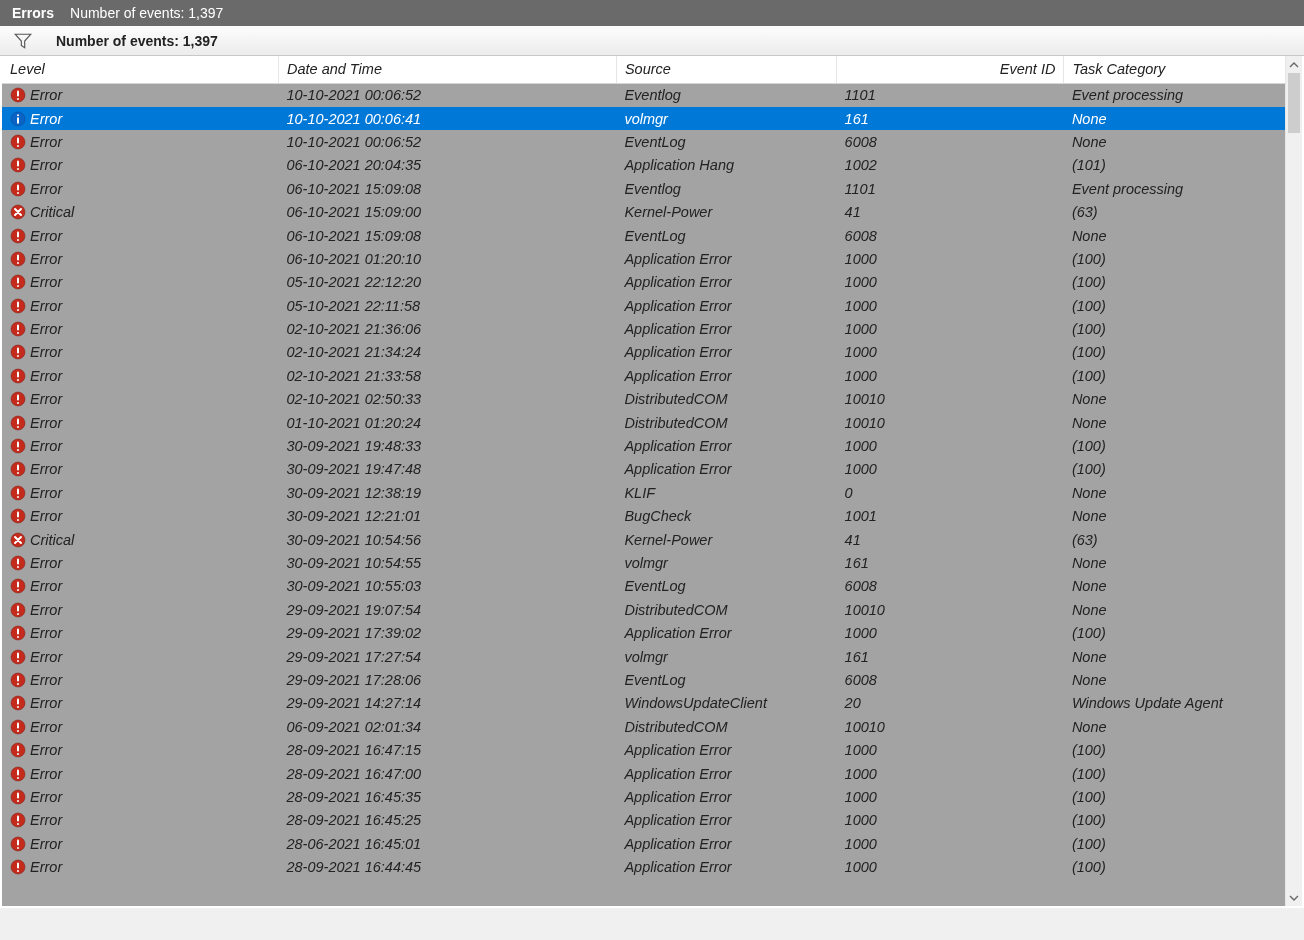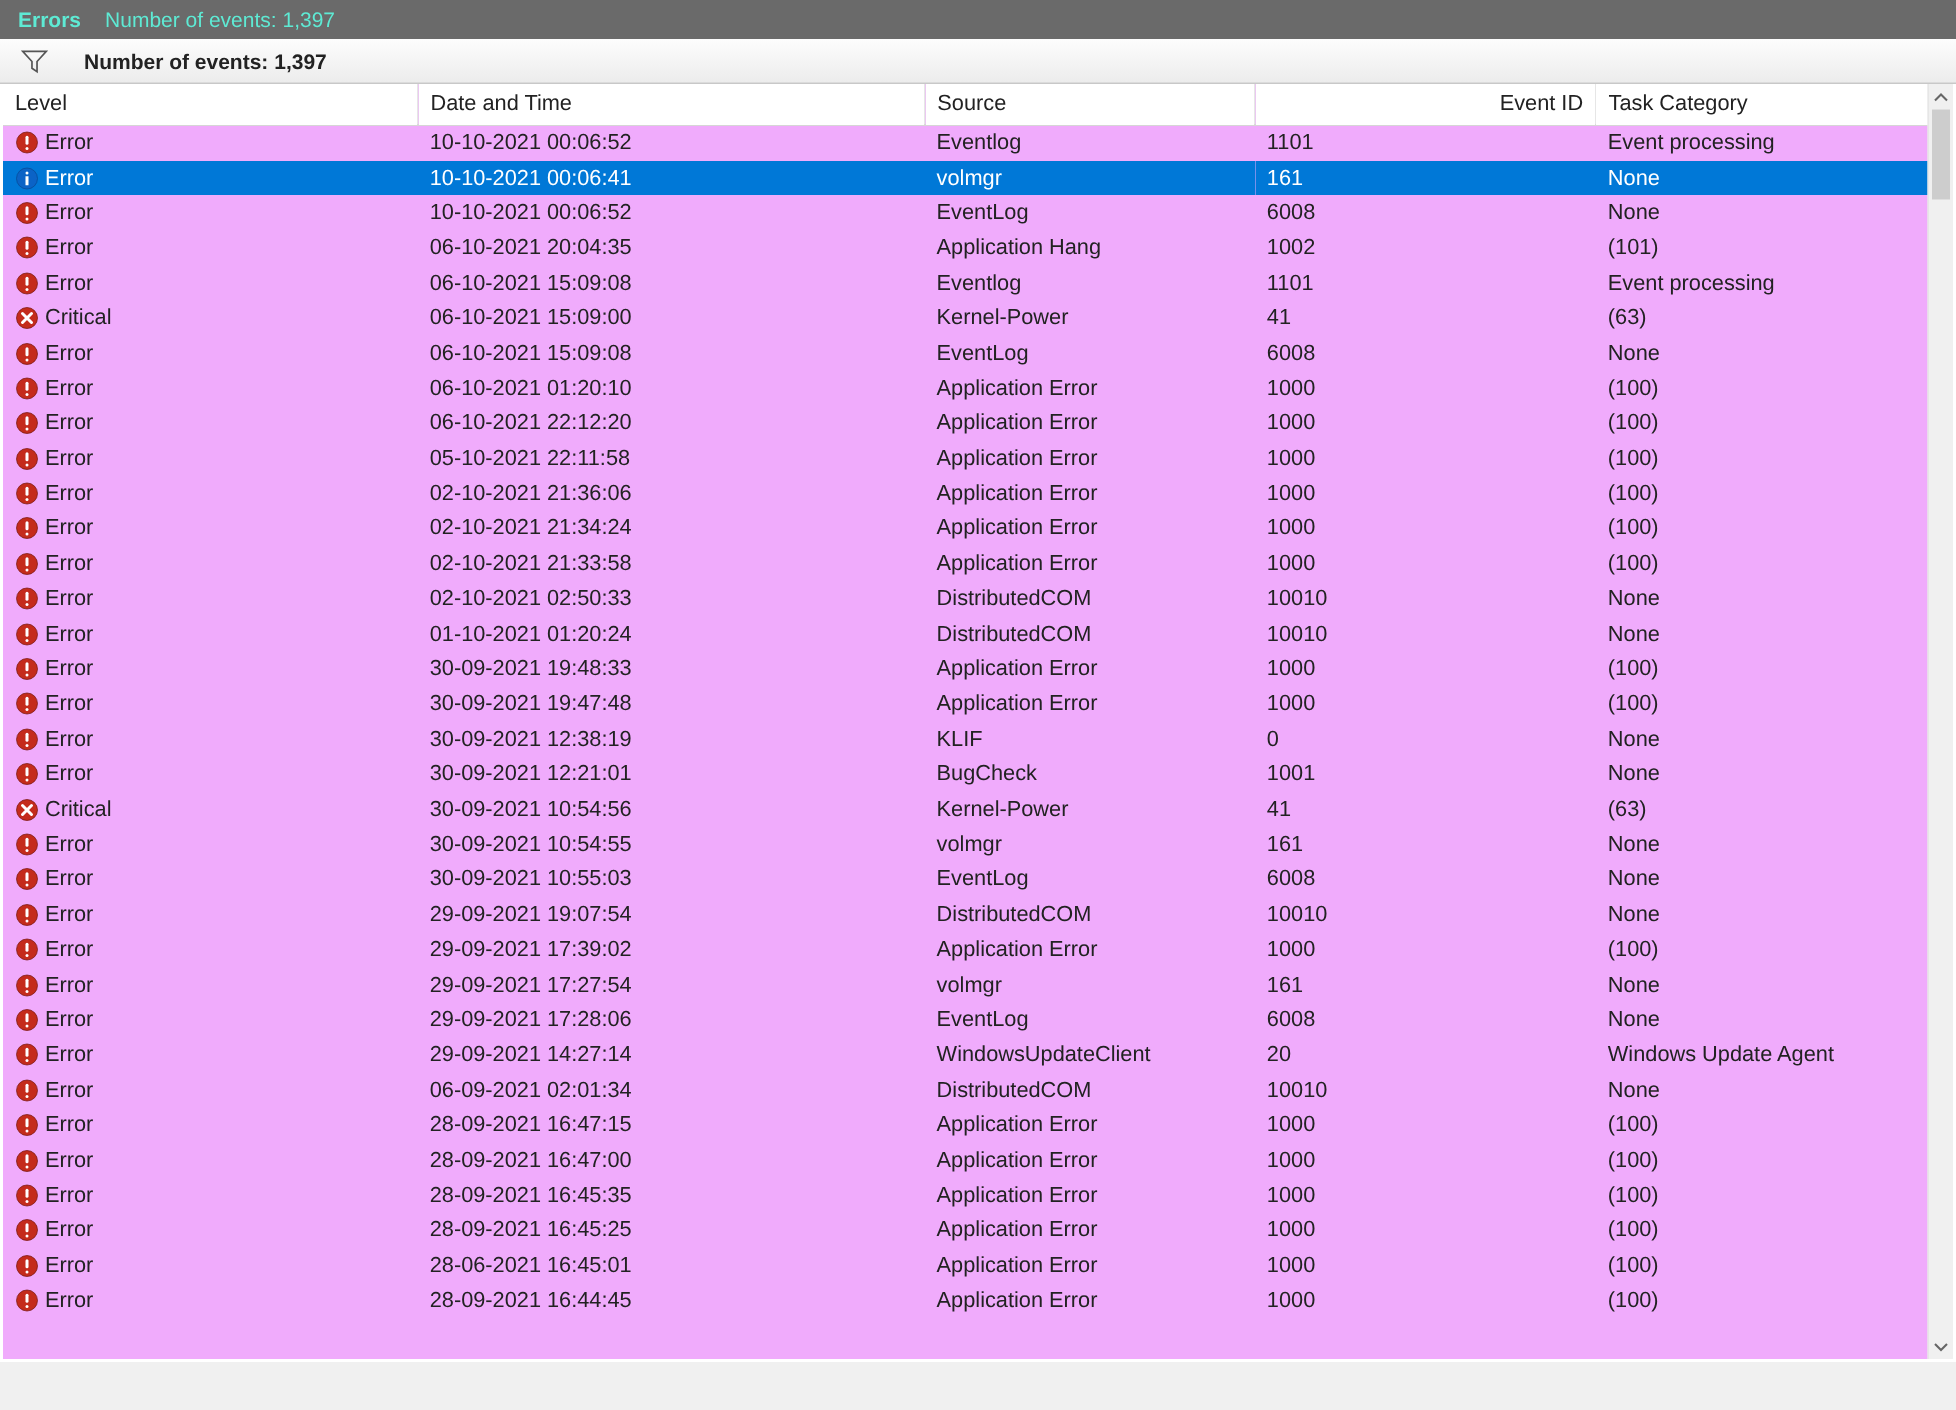--- a/index.html
+++ b/index.html
@@ -1,24 +1,24 @@
 <!DOCTYPE html>
 <html><head>
 <meta charset="utf-8">
 <style>
   * { box-sizing: border-box; }
   html,body { margin:0; padding:0; width:1304px; height:940px; font-family:"Segoe UI",Arial,sans-serif; background:#f0f0f0; overflow:hidden; }
   .window { width:1304px; height:940px; display:flex; flex-direction:column; }
-  .titlebar { height:26px; background:#6a6a6a; color:#5eead4; display:flex; align-items:center; padding:0 12px; font-size:14px; }
+  .titlebar { height:26px; background:#6a6a6a; color:#ffffff; display:flex; align-items:center; padding:0 12px; font-size:14px; }
   .titlebar .title { font-weight:bold; }
   .titlebar .count { margin-left:16px; font-weight:normal; }
   .filterbar { height:30px; background:linear-gradient(#fdfdfd,#ececec); border-bottom:1px solid #c8c8c8; display:flex; align-items:center; padding:0 14px; font-size:14px; color:#222; }
   .filterbar .filter-icon { width:18px; height:18px; margin-right:24px; }
   .filterbar .filter-text { font-weight:bold; }
-  .grid-wrap { flex:1; background:#f0abfc; border:2px solid #fff; border-top:none; position:relative; }
+  .grid-wrap { flex:1; background:#a3a3a3; border:2px solid #fff; border-top:none; position:relative;font-style:italic; }
   .grid-scroll { position:absolute; inset:0 0 0 0; overflow:hidden; }
   table { border-collapse:collapse; width:100%; table-layout:fixed; font-size:14.5px; color:#222; }
   thead th { text-align:left; font-weight:normal; background:#fff; padding:5px 8px 6px 8px; border-bottom:1px solid #d6d6d6; border-right:1px solid #e6e6e6; position:sticky; top:0; white-space:nowrap; overflow:hidden; }
   thead th.right { text-align:right;margin-top:24px; }
   tbody td { padding:2px 8px; white-space:nowrap; overflow:hidden; text-overflow:ellipsis; height:23.4px; }
   tbody td.right { text-align:left; }
   tbody tr.selected td { background:#0078d7; color:#fff; }
   .level-cell { display:flex; align-items:center; gap:4px; }
   .icon { width:16px; height:16px; flex:0 0 16px; }
   .icon svg { width:16px; height:16px; display:block; }
@@ -223,21 +223,21 @@
                   <span class="icon">
                     <svg viewBox="0 0 16 16">
                       <circle cx="8" cy="8" r="7" fill="#c42b1c" stroke="#7a1a12" stroke-width="0.5"></circle>
                       <rect x="7" y="3.5" width="2" height="6" rx="1" fill="#fff"></rect>
                       <rect x="7" y="11" width="2" height="2" rx="1" fill="#fff"></rect>
                     </svg>
                   </span>
                   <span>Error</span>
                 </div>
               </td>
-              <td>06-10-2021 22:12:20</td>
+              <td>05-10-2021 22:12:20</td>
               <td>Application Error</td>
               <td class="right">1000</td>
               <td>(100)</td>
             </tr>
             <tr>
               <td>
                 <div class="level-cell">
                   <span class="icon">
                     <svg viewBox="0 0 16 16">
                       <circle cx="8" cy="8" r="7" fill="#c42b1c" stroke="#7a1a12" stroke-width="0.5"></circle>

